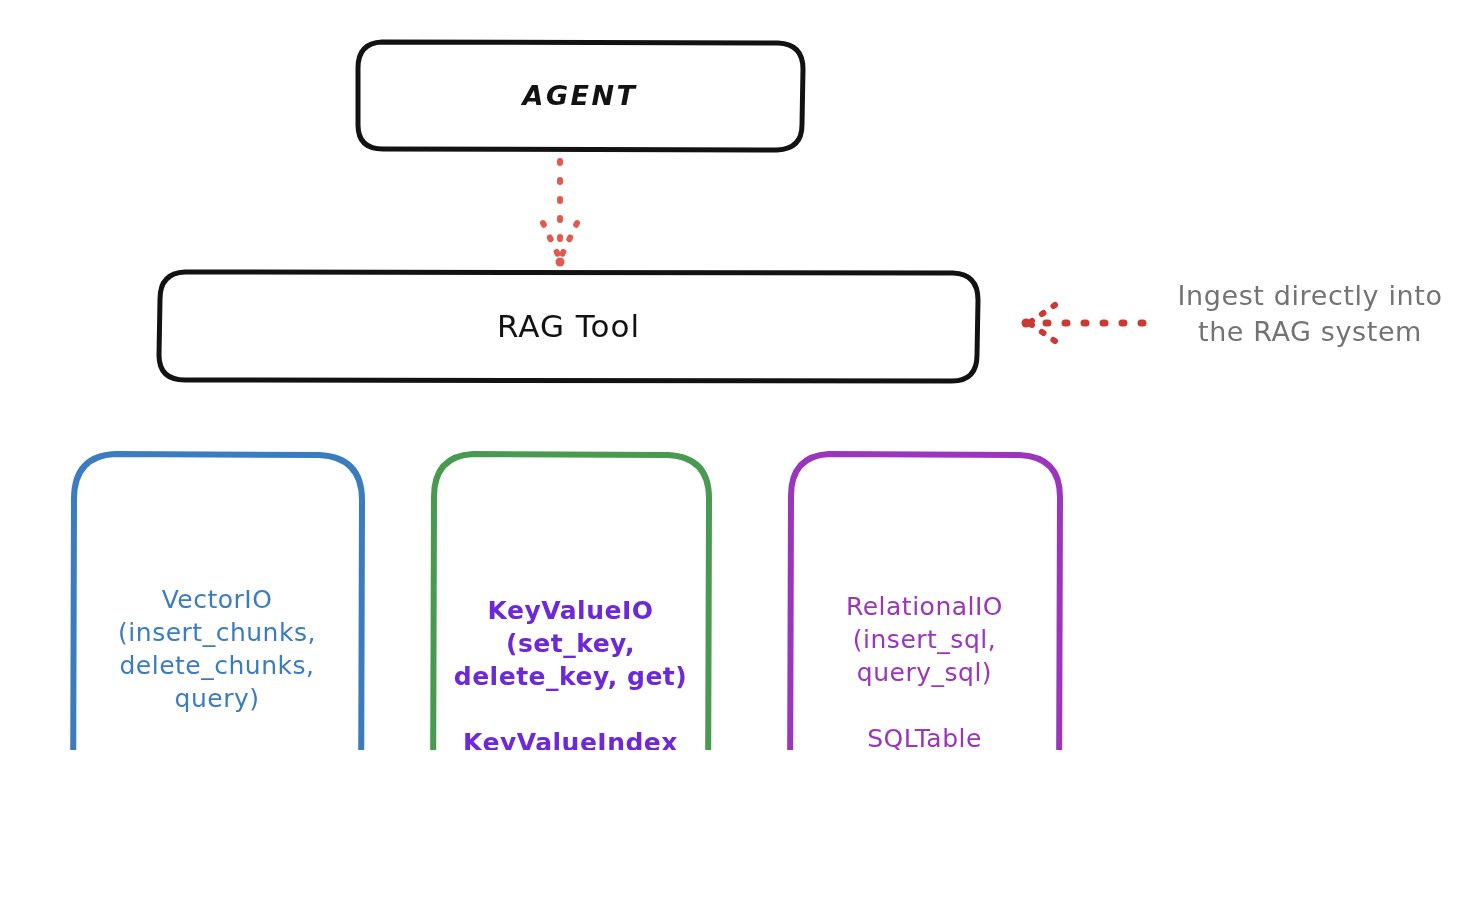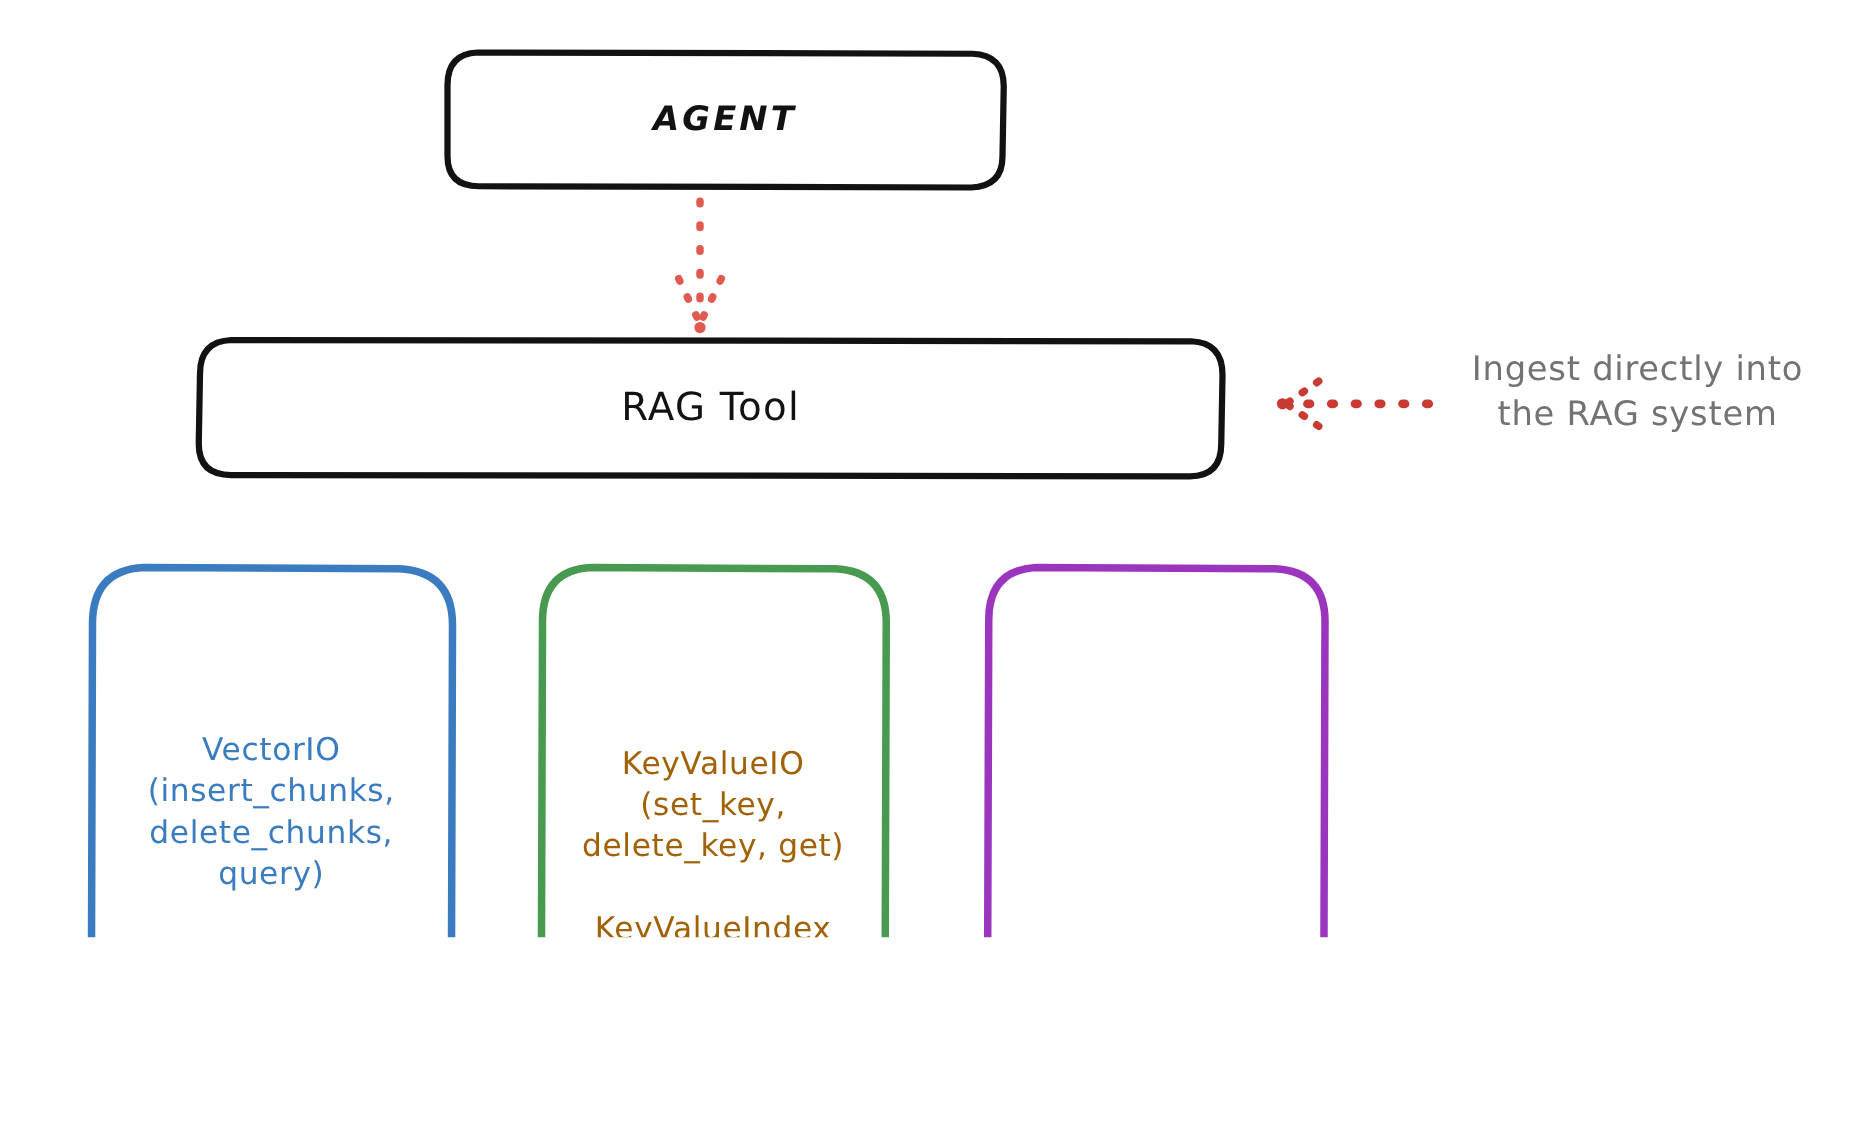--- a/index.html
+++ b/index.html
@@ -79,21 +79,21 @@
     left: 784px;
     width: 281px;
     height: 400px;
   }
   .provider-node .node-label {
     font-size: 25px;
     line-height: 1.32;
     margin-top: 44px;
   }
   #vector-io-node .node-label { color: #3b7cc0; }
-  #key-value-io-node .node-label { color: #a16207; }
+  #key-value-io-node .node-label { color: #6d28d9; font-weight: bold; }
   #relational-io-node .node-label { color: #9b35be; }
 
   
   .sketch-border {
     position: absolute;
     left: 0;
     top: 0;
     width: 100%;
     height: 100%;
     pointer-events: none;
@@ -189,15 +189,20 @@
 (set_key,
 delete_key, get)
 
 KeyValueIndex</span>
   </div>
 
   <div class="node provider-node" id="relational-io-node">
     <svg class="sketch-border" viewBox="0 0 281 400" preserveAspectRatio="none">
       <path d="M 45 4 L 236 5 Q 276 7 276 47 L 275 354 Q 275 395 234 396 L 46 395 Q 6 394 6 353 L 7 46 Q 7 6 45 4 Z" fill="none" stroke="#9b35be" stroke-width="6" stroke-linecap="round" stroke-linejoin="round"></path>
     </svg>
+    <span class="node-label">RelationalIO
+(insert_sql,
+query_sql)
+
+SQLTable</span>
   </div>
 
 </div>
 
 </body></html>

